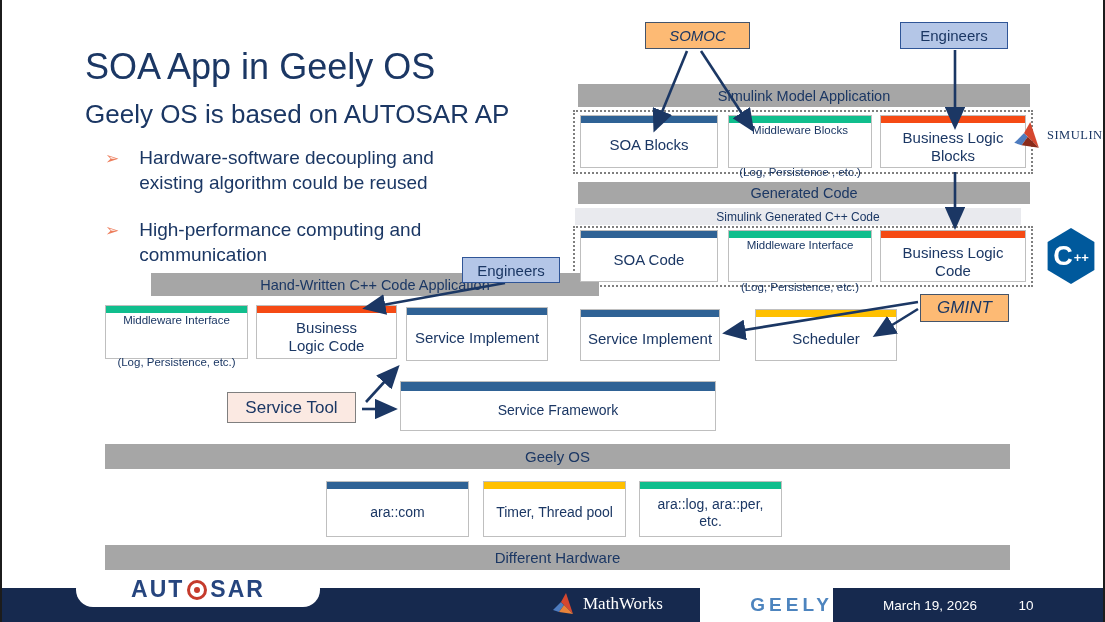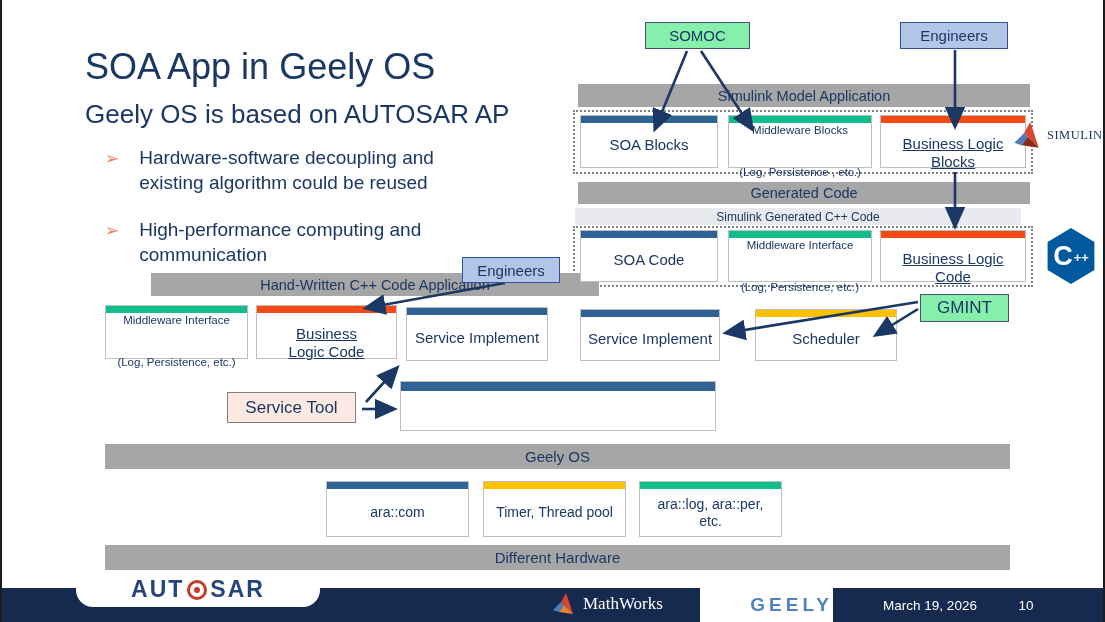--- a/index.html
+++ b/index.html
@@ -13,26 +13,26 @@
   .bullet .marker { color:#ED7D5B; font-size:17px; line-height:26px; flex:none; }
   .bullet .btext { font-size:19px; line-height:1.3; color:#1B3764; width:345px; }
 
   .graybar { position:absolute; background:#A6A6A6; color:#1B3764; display:flex; align-items:center; justify-content:center; font-size:14.5px; z-index:1; }
   .lightbar { position:absolute; background:#E9EAEE; color:#1B3764; display:flex; align-items:center; justify-content:center; font-size:12px; z-index:1; }
   .dotted { position:absolute; border:2px dotted #7f7f7f; background:transparent; z-index:1; }
 
   .box { position:absolute; background:#ffffff; border:1px solid #BFBFBF; display:flex; flex-direction:column; z-index:2; }
   .box .accent { height:7px; flex:none; }
   .box .lbl { flex:1; display:flex; flex-direction:column; align-items:center; justify-content:center; color:#1B3764; font-size:15px; text-align:center; line-height:1.2; padding:0 6px; }
-  .box .lbl.narrow { padding:12px 20px;text-decoration:underline; }
+  .box .lbl.narrow { padding:6px 20px; }
   .box .lbl.small { font-size:11.5px; line-height:1.25;gap:28px; }
   .box .sub { font-size:11.5px; }
 
   .callout { position:absolute; display:flex; align-items:center; justify-content:center; color:#1B3764; font-size:15px; z-index:12; }
-  .salmon { background:#86efac; border:1.5px solid #44546A; }
+  .salmon { background:#fdba74; border:1.5px solid #44546A;font-style:italic; }
   .peri { background:#B4C6E7; border:1.5px solid #2F5597; }
   .pinklite { background:#FBE9E2; border:1px solid #7F7F7F; font-size:17px; }
 
   #arrows { position:absolute; left:0; top:0; z-index:10; pointer-events:none; }
 
   
   .simulink-logo { position:absolute; left:1014px; top:122px; display:flex; align-items:center; gap:3px; z-index:3; }
   .simulink-logo .wordmark { color:#1B3764; font-size:12.5px; letter-spacing:0.5px; font-family:"Liberation Serif", serif; }
   .cpp-hex { position:absolute; left:1045px; top:228px; width:52px; height:56px; background:#00599C;
              clip-path:polygon(50% 0, 95% 25%, 95% 75%, 50% 100%, 5% 75%, 5% 25%);
@@ -167,20 +167,21 @@
   <div class="box" style="left:406px; top:307px; width:142px; height:54px;">
     <div class="accent" style="background: rgb(47, 98, 149);"></div>
     <div class="lbl">Service Implement</div>
   </div>
 
   <div class="callout pinklite" style="left:227px; top:392px; width:129px; height:31px;">
     <span>Service Tool</span>
   </div>
   <div class="box" style="left:400px; top:381px; width:316px; height:50px;">
     <div class="accent" style="height: 9px; background: rgb(47, 98, 149);"></div>
+    <div class="lbl" style="font-size:14px;">Service Framework</div>
   </div>
 
   <div class="graybar" style="left:105px; top:444px; width:905px; height:25px; font-size:15px;">Geely OS</div>
 
   <div class="box" style="left:326px; top:481px; width:143px; height:56px;">
     <div class="accent" style="background: rgb(47, 98, 149);"></div>
     <div class="lbl" style="font-size:14px;">ara::com</div>
   </div>
   <div class="box" style="left:483px; top:481px; width:143px; height:56px;">
     <div class="accent" style="background: rgb(255, 192, 0);"></div>

